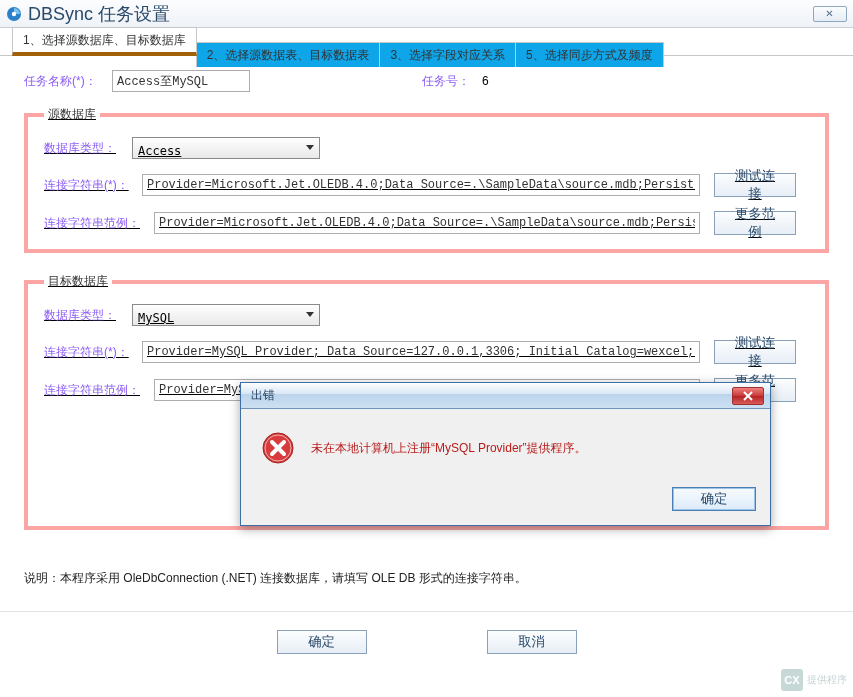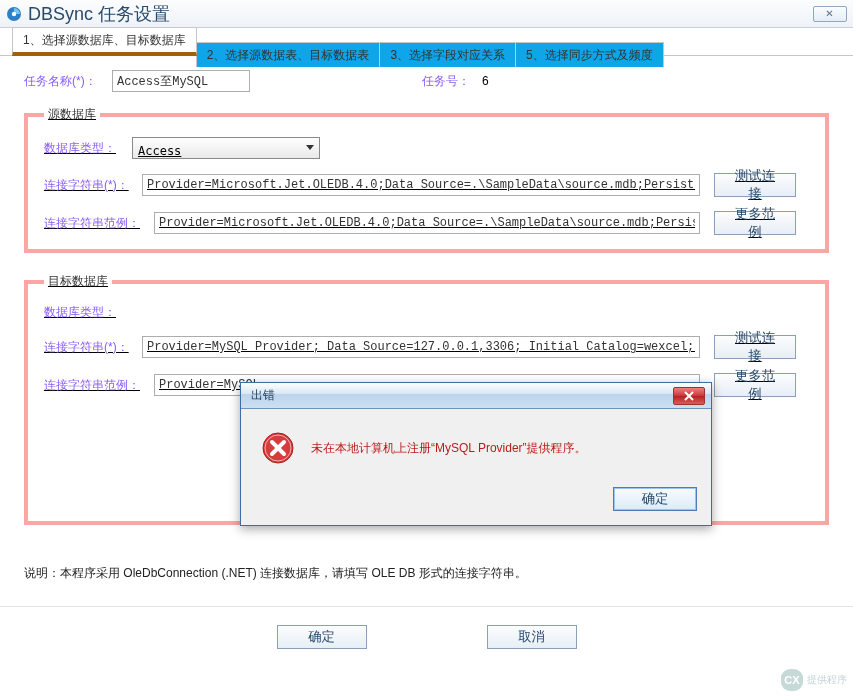--- a/index.html
+++ b/index.html
@@ -136,21 +136,21 @@
     padding: 18px 0 20px 0;
     border-top: 1px solid #e3e3e3;
     margin-top: 14px;
   }
   .dialog-buttons .btn { width: 90px; }
 
   
   .modal {
     position: absolute;
     left: 240px; top: 382px;
-    width: 472px;
+    width: 531px;
     border: 1px solid #3a6ea5;
     background: #f0f0f0;
     box-shadow: 0 3px 10px rgba(0,0,0,0.35);
   }
   .modal-title {
     height: 26px;
     background: linear-gradient(#fdfefe, #d7e6f5 45%, #bcd4ec 46%, #cde0f2);
     display: flex; align-items: center;
     padding: 0 6px 0 10px;
     border-bottom: 1px solid #6f94bb;
@@ -190,21 +190,21 @@
 
   .watermark {
     position: absolute;
     right: 6px; bottom: 6px;
     opacity: 0.5;
     display: flex; align-items: center; gap: 4px;
     font-size: 10px; color: #8aa;
   }
   .watermark .wm-icon {
     width: 22px; height: 22px;
-    border-radius: 9px;
+    border-radius: 3px;
     background: #8fb5b0;
     display:flex;align-items:center;justify-content:center;
     color:#fff;font-weight:bold;font-size:11px;
   }
 </style>
 </head>
 <body>
 
 <div class="titlebar">
   <span class="logo">
@@ -267,20 +267,28 @@
           <span>更多范例</span>
         </button>
     </div>
   </fieldset>
 
   <fieldset class="groupbox">
     <legend>目标数据库</legend>
 
     <div class="row">
       <span class="label">数据库类型：</span>
+      <div class="combo">
+        <span class="combo-text">MySQL</span>
+        <span class="combo-arrow">
+          <svg width="8" height="6">
+              <path d="M0 0 L8 0 L4 5 Z" fill="#333"></path>
+            </svg>
+        </span>
+      </div>
     </div>
 
     <div class="row">
       <span class="label wide">连接字符串(*)：</span>
       <input class="input conn-input" value="Provider=MySQL Provider; Data Source=127.0.0.1,3306; Initial Catalog=wexcel;User Id=root;Pass" style="">
       <button class="btn btn-right-col">
           <span>测试连接</span>
         </button>
     </div>
 

